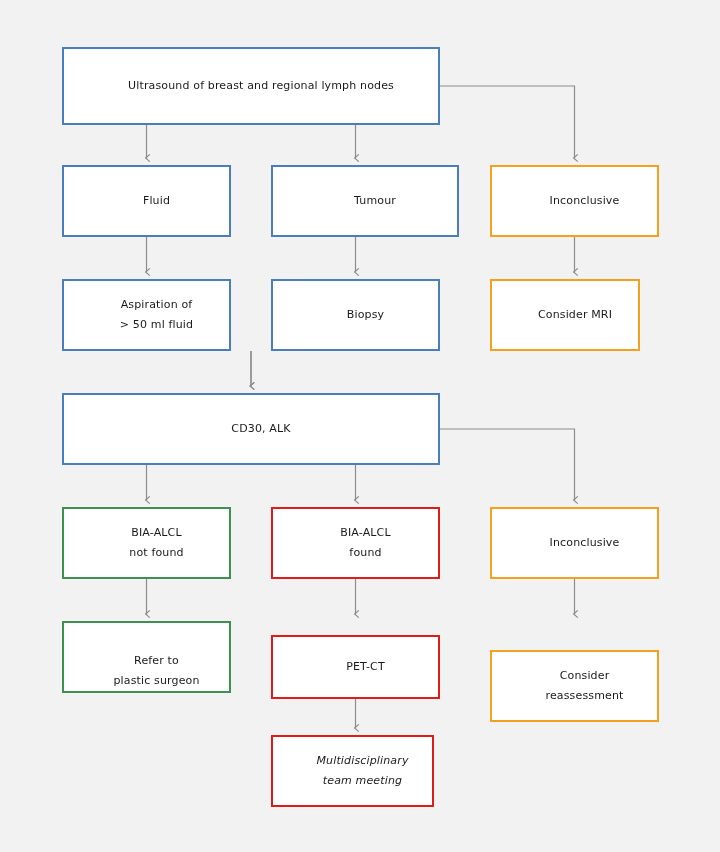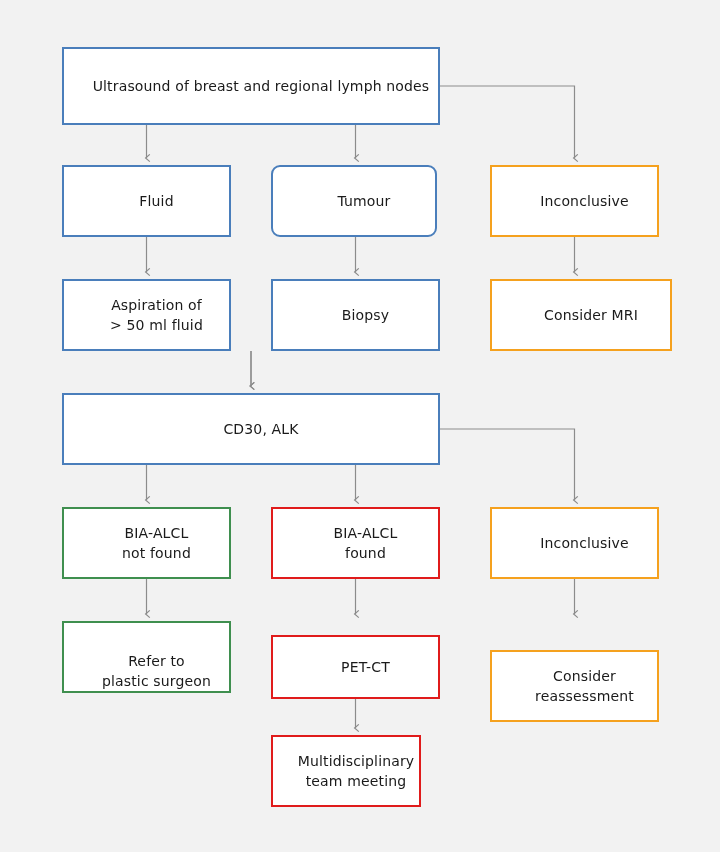--- a/index.html
+++ b/index.html
@@ -32,21 +32,21 @@
     box-sizing: border-box;
     background: #ffffff;
     border-style: solid;
     border-width: 2px;
     display: flex;
     align-items: center;
     justify-content: center;
     text-align: center;
   }
   .node .label {
-    font-size: 14px;
+    font-size: 11px;
     line-height: 20px;
     color: #1a1a1a;
     letter-spacing: 0.15px;
     white-space: pre-line;
     padding-left: 20px;
   }
   .node.align-left .label {
     text-align: center;
   }
   .node.blue   { border-color: #4a7ebb; }
@@ -82,34 +82,34 @@
         <path d="M355.5,693 L355.5,728" fill="none" stroke="#8c8c8c" stroke-width="1.2" marker-end="url(#arrowhead)"></path>
       </g>
   </svg>
   <div id="node-layer">
       <div class="node blue" style="left: 62px; top: 47px; width: 378px; height: 78px;">
         <span class="label">Ultrasound of breast and regional lymph nodes</span>
       </div>
       <div class="node blue" style="left: 62px; top: 165px; width: 169px; height: 72px;">
         <span class="label">Fluid</span>
       </div>
-      <div class="node blue" style="left: 271px; top: 165px; width: 166px; height: 72px; border-radius: 9px;">
+      <div class="node blue" style="left: 271px; top: 165px; width: 188px; height: 72px;">
         <span class="label">Tumour</span>
       </div>
       <div class="node orange" style="left: 490px; top: 165px; width: 169px; height: 72px;">
         <span class="label">Inconclusive</span>
       </div>
       <div class="node blue align-left" style="left: 62px; top: 279px; width: 169px; height: 72px;">
         <span class="label">Aspiration of
 &gt; 50 ml fluid</span>
       </div>
       <div class="node blue" style="left: 271px; top: 279px; width: 169px; height: 72px;">
         <span class="label">Biopsy</span>
       </div>
-      <div class="node orange" style="left: 490px; top: 279px; width: 182px; height: 72px;">
+      <div class="node orange" style="left: 490px; top: 279px; width: 150px; height: 72px;">
         <span class="label">Consider MRI</span>
       </div>
       <div class="node blue" style="left: 62px; top: 393px; width: 378px; height: 72px; text-align: right;">
         <span class="label">CD30, ALK</span>
       </div>
       <div class="node green" style="left: 62px; top: 507px; width: 169px; height: 72px;">
         <span class="label">BIA-ALCL
 not found</span>
       </div>
       <div class="node red" style="left: 271px; top: 507px; width: 169px; height: 72px;">
@@ -123,18 +123,18 @@
         <span class="label">Refer to
 plastic surgeon</span>
       </div>
       <div class="node red" style="left: 271px; top: 635px; width: 169px; height: 64px;">
         <span class="label">PET-CT</span>
       </div>
       <div class="node orange" style="left: 490px; top: 650px; width: 169px; height: 72px;">
         <span class="label">Consider
 reassessment</span>
       </div>
-      <div class="node red" style="left: 271px; top: 735px; width: 150px; height: 72px;">
+      <div class="node red" style="left: 271px; top: 735px; width: 163px; height: 72px; font-style: italic;">
         <span class="label">Multidisciplinary
 team meeting</span>
       </div>
     </div>
 </div>
 
 </body></html>

